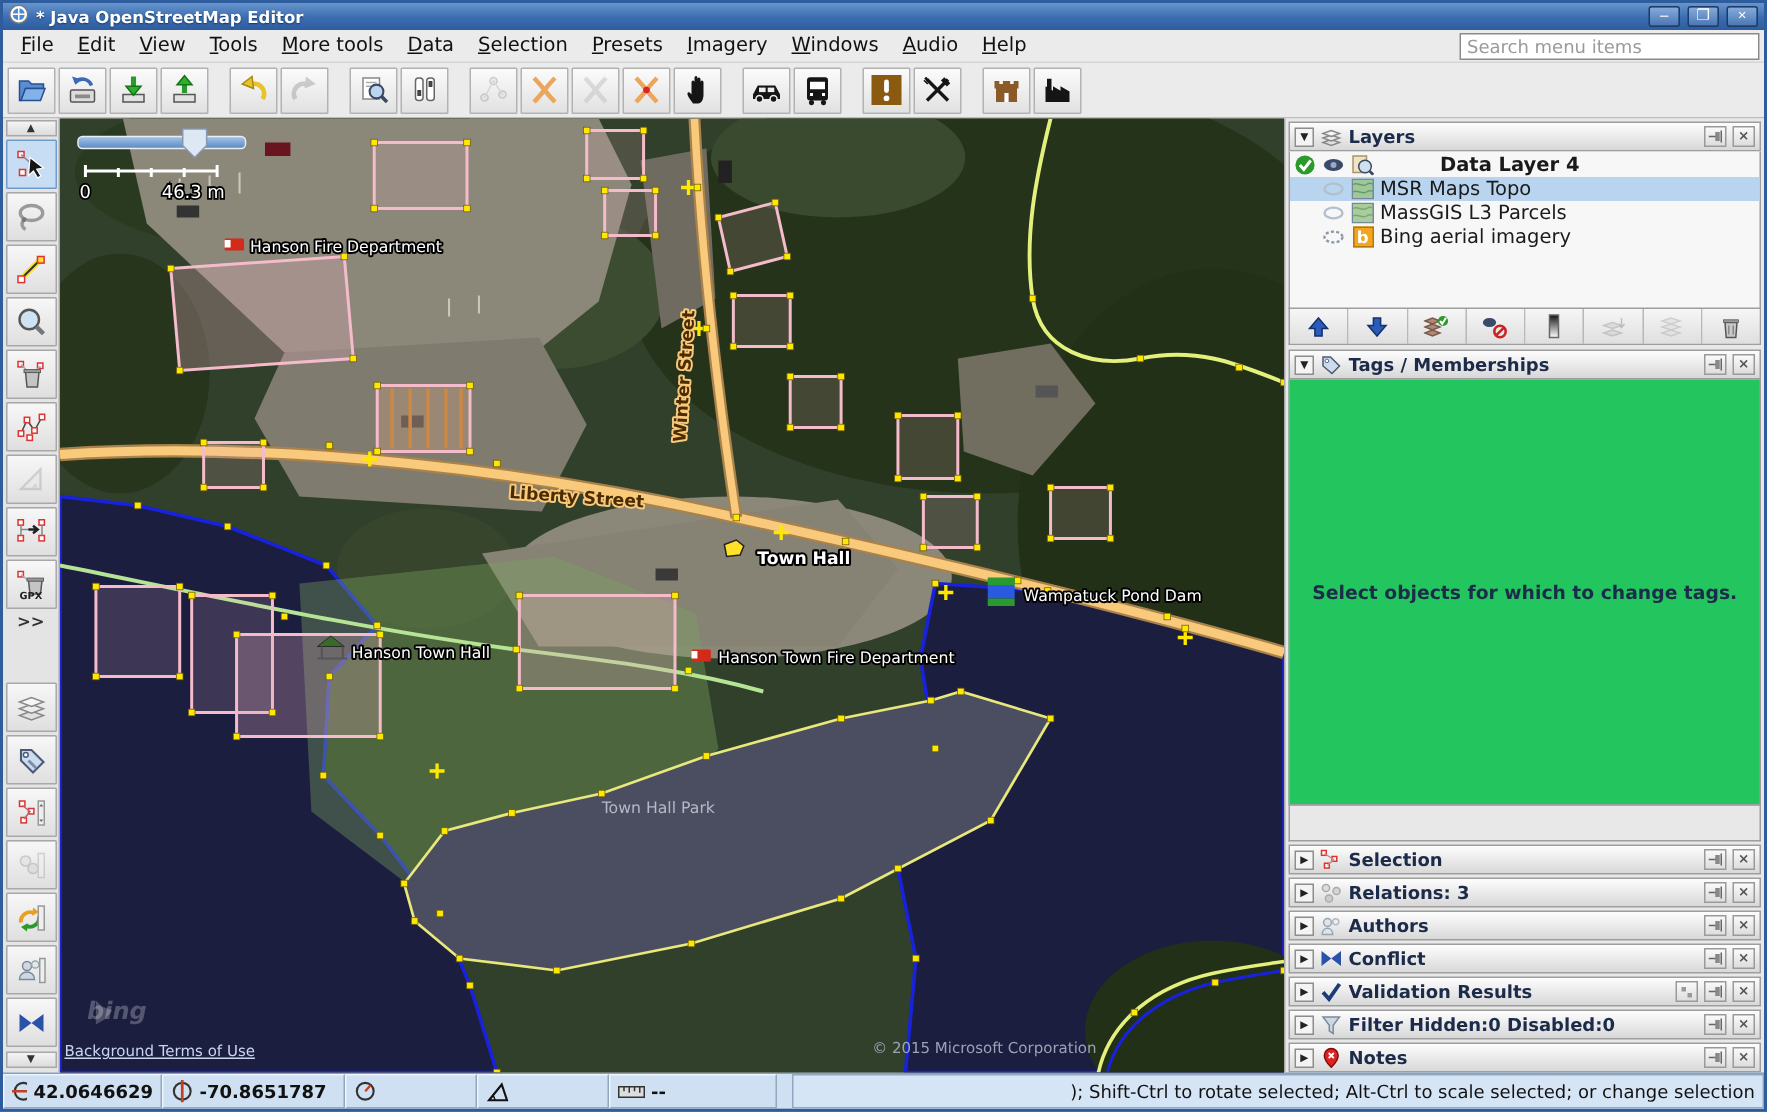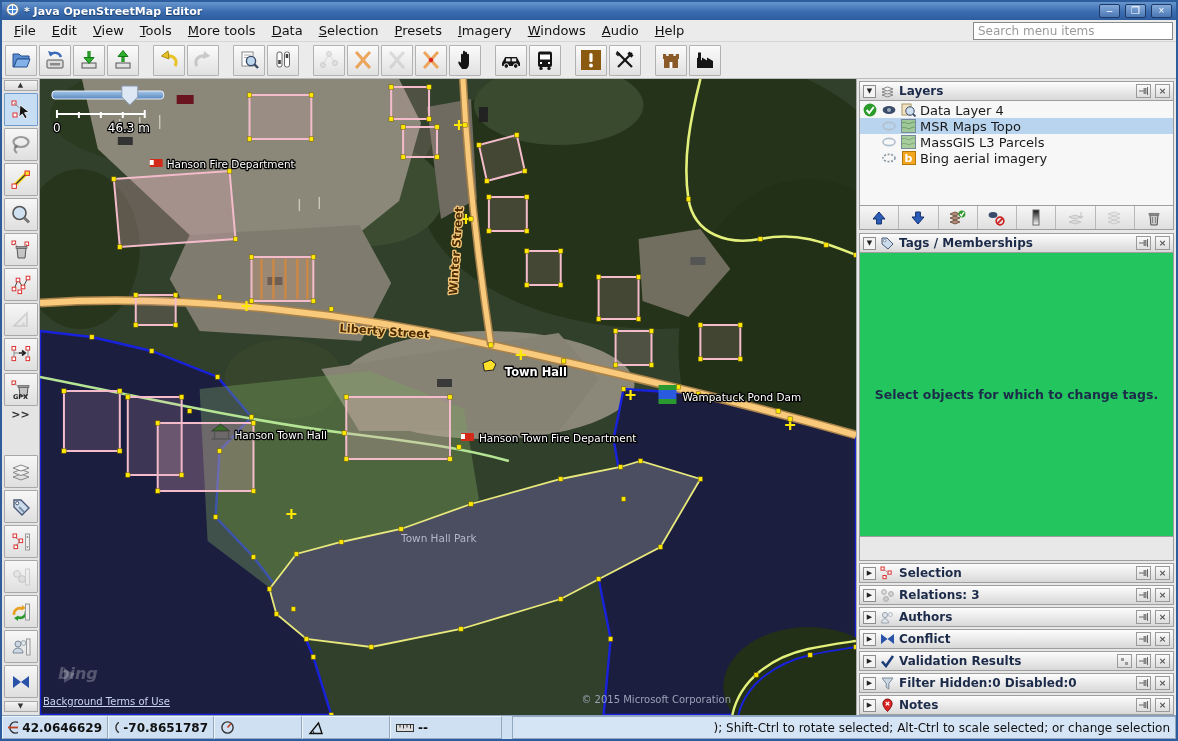--- a/index.html
+++ b/index.html
@@ -51,21 +51,21 @@
   
   .right-dock{width:320px;flex:0 0 320px;background:#e8e8e8;border-left:1px solid #a8a8a8;display:flex;flex-direction:column;padding:2px 2px 0 2px;}
   .phdr{height:20px;flex:0 0 20px;background:linear-gradient(#fdfdfd,#d8d8d8);border:1px solid #9e9e9e;display:flex;align-items:center;gap:4px;padding:0 3px;font-size:12px;font-weight:bold;color:#1c2b4a;}
   .exp{width:13px;height:13px;flex:0 0 13px;border:1px solid #8d8d8d;background:#f4f4f4;font-size:7px;line-height:11px;text-align:center;color:#222;}
   .phdr .ptitle{flex:1;white-space:nowrap;overflow:hidden;}
   .hbtn{width:15px;height:14px;flex:0 0 15px;border:1px solid #9a9a9a;background:linear-gradient(#fafafa,#ddd);display:flex;align-items:center;justify-content:center;font-size:9px;color:#555;line-height:12px;}
   .layers-panel{flex:0 0 149px;display:flex;flex-direction:column;}
   .layer-list{flex:1;background:#f7f7f7;border:1px solid #9e9e9e;border-top:none;overflow:hidden;font-size:13px;padding-top:1px;}
   .lrow{height:16px;display:flex;align-items:center;gap:4px;padding:0 3px;color:#1a1a1a;white-space:nowrap;}
   .lrow.selected{background:#b9d4ee;}
-  .lname-b{font-weight:normal;}
+  .lname-b{font-weight:bold;margin-left:40px;}
   .licon{width:15px;height:14px;flex:0 0 15px;display:flex;align-items:center;justify-content:center;}
   .bing-ic{width:14px;height:14px;background:#f2a51f;color:#fff;font-weight:bold;font-size:11px;line-height:14px;text-align:center;border:1px solid #b57708;}
   .layer-toolbar{height:24px;flex:0 0 24px;display:flex;border:1px solid #9e9e9e;border-top:none;background:#e6e6e6;}
   .lt-btn{flex:1;border-right:1px solid #b8b8b8;background:linear-gradient(#f6f6f6,#dfdfdf);display:flex;align-items:center;justify-content:center;}
   .lt-btn:last-child{border-right:none;}
   .tags-panel{flex:1;display:flex;flex-direction:column;margin-top:3px;min-height:0;}
   .tags-body{flex:1;background:#22c55e;border:1px solid #9e9e9e;border-top:none;display:flex;align-items:center;justify-content:center;}
   .tags-body p{font-size:12.5px;font-weight:bold;color:#1c2b4a;text-align:center;padding:0 14px;}
   .tags-buttons{height:24px;flex:0 0 24px;display:flex;border:1px solid #9e9e9e;border-top:none;}
   .tag-btn{flex:1;display:flex;align-items:center;justify-content:center;gap:6px;font-size:13px;font-weight:bold;color:#a9aeb5;background:linear-gradient(#f3f3f3,#e0e0e0);border-right:1px solid #b8b8b8;margin-top:36px;}
@@ -935,21 +935,21 @@
   </div>
 
   <div class="statusbar">
     <span class="sseg" style="width:106px">
       <svg width="15" height="15">
           <circle cx="7.5" cy="7.5" r="5.6" fill="none" stroke="#333" stroke-width="1.4"></circle>
           <line x1="0" y1="7.5" x2="15" y2="7.5" stroke="#c2401e" stroke-width="1.8"></line>
         </svg>
       <span>42.0646629</span>
     </span>
-    <span class="sseg" style="width:106px">
+    <span class="sseg" style="width:122px">
       <svg width="15" height="15">
           <circle cx="7.5" cy="7.5" r="5.6" fill="none" stroke="#333" stroke-width="1.4"></circle>
           <line x1="7.5" y1="0" x2="7.5" y2="15" stroke="#c2401e" stroke-width="1.8"></line>
         </svg>
       <span>-70.8651787</span>
     </span>
     <span class="sseg" style="width:88px">
       <svg width="15" height="15">
           <circle cx="7.5" cy="7.5" r="5.6" fill="none" stroke="#333" stroke-width="1.4"></circle>
           <line x1="7.5" y1="7.5" x2="11" y2="3.5" stroke="#c2401e" stroke-width="1.6"></line>

